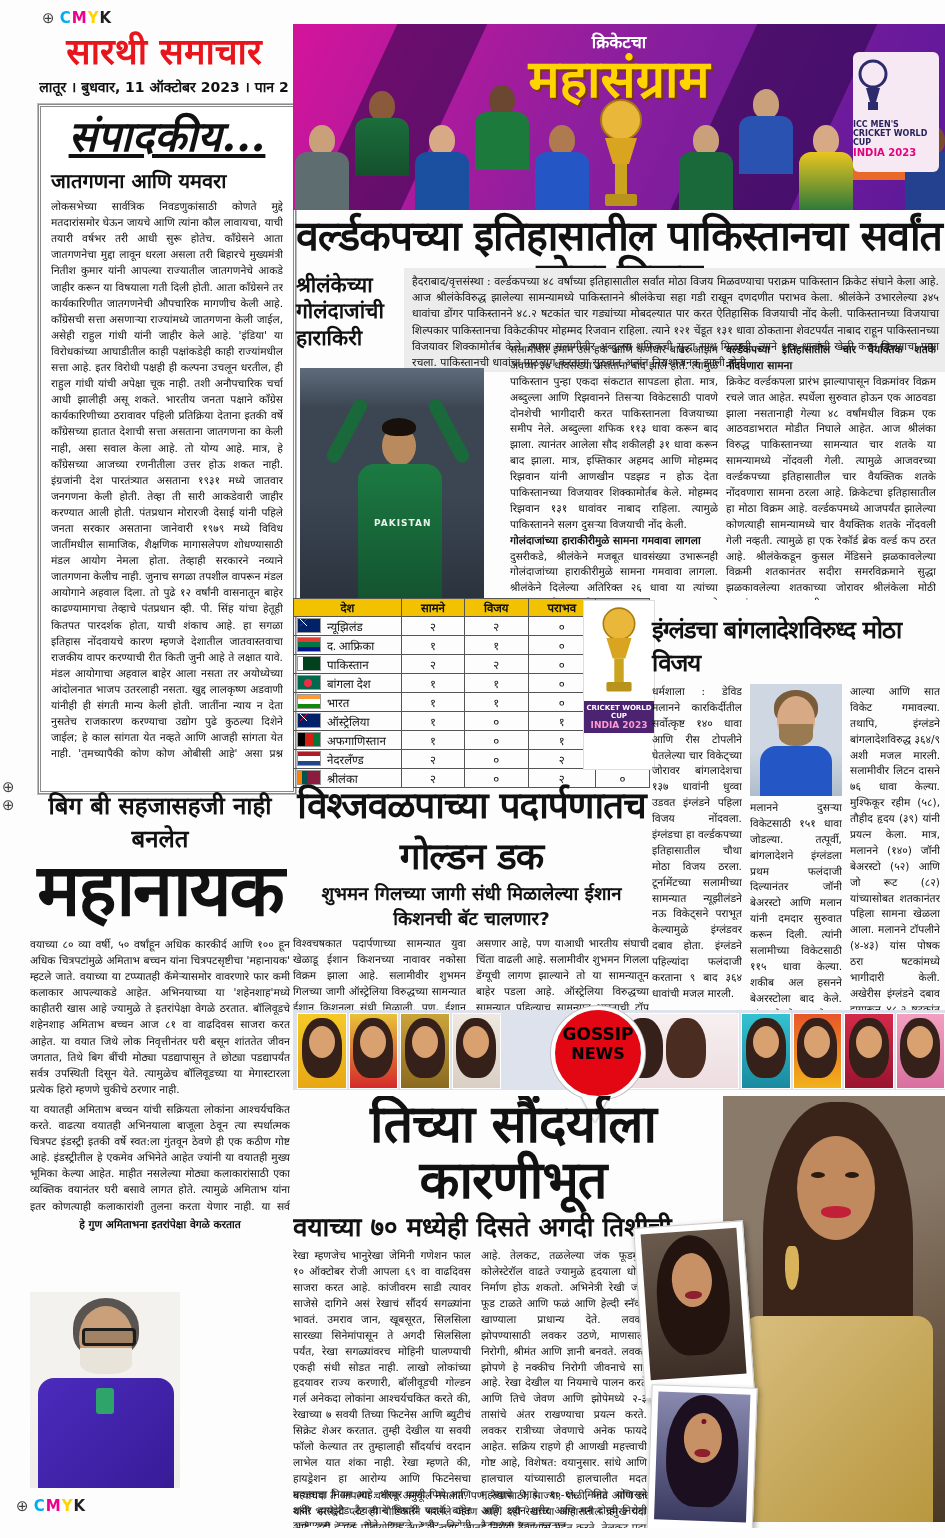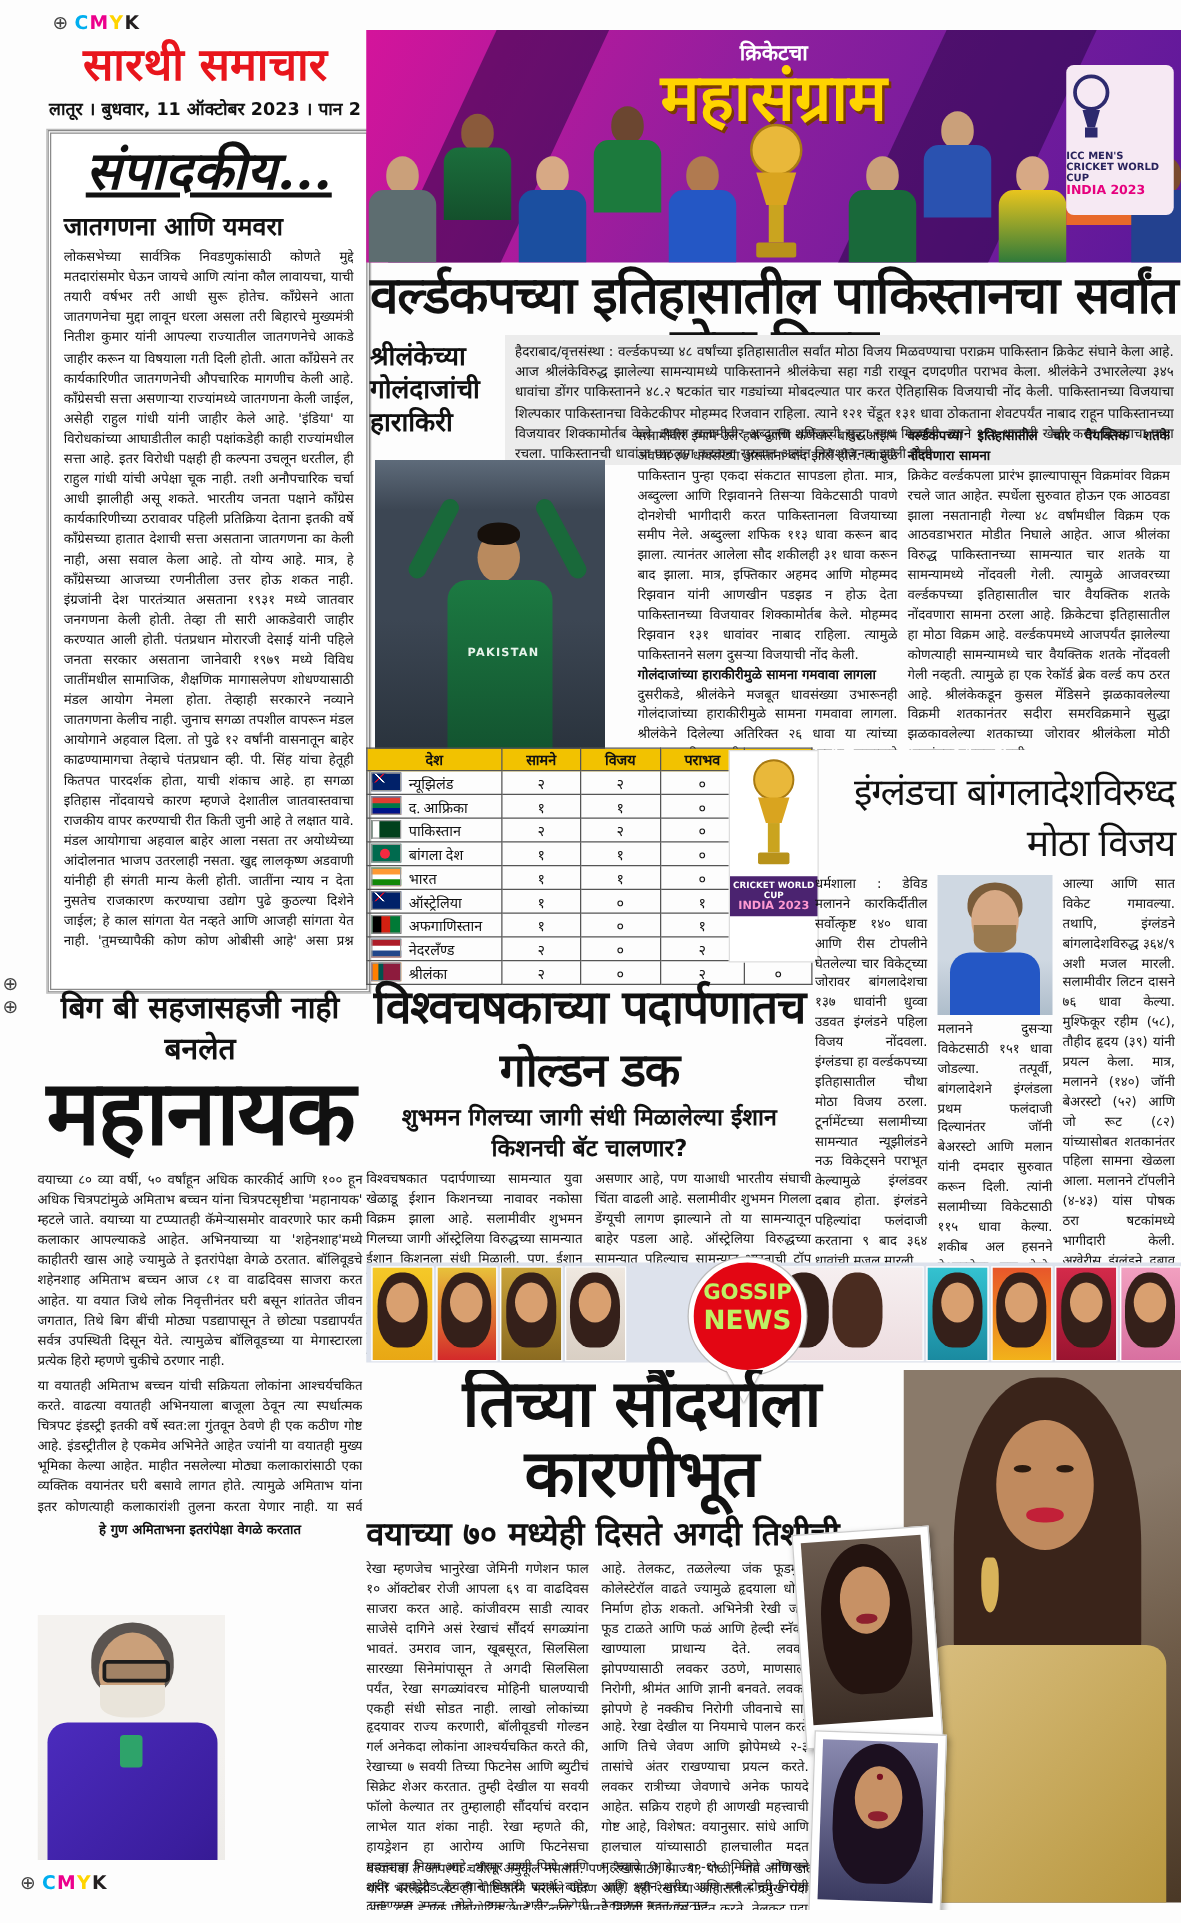--- a/index.html
+++ b/index.html
@@ -57,35 +57,35 @@
   .flag-ban{background:#006a4e;position:relative;}
   .flag-ban::after{content:"";position:absolute;left:6px;top:2.5px;width:8px;height:8px;border-radius:50%;background:#f42a41;}
   .flag-ind{background:linear-gradient(180deg,#ff9933 0 33%,#fff 33% 66%,#138808 66% 100%);}
   .flag-afg{background:linear-gradient(90deg,#000 0 33%,#d32011 33% 66%,#007a36 66% 100%);}
   .flag-ned{background:linear-gradient(180deg,#ae1c28 0 33%,#fff 33% 66%,#21468b 66% 100%);}
   .flag-sl{background:linear-gradient(90deg,#ff7f00 0 20%,#00534e 20% 40%,#8d1b3d 40% 100%);}
   .flag-eng{background:#fff;position:relative;}
   .flag-eng::after{content:"";position:absolute;left:9px;top:0;width:4px;height:13px;background:#ce1124;box-shadow:0 4.5px 0 -0.5px #ce1124;}
   .flag-eng::before{content:"";position:absolute;left:0;top:5px;width:22px;height:4px;background:#ce1124;}
   
-  .eng-headline{font-size:30px;font-weight:normal;text-align:right;letter-spacing:-1px;font-family:"DejaVu Serif",serif;}
+  .eng-headline{font-size:24px;font-weight:bold;text-align:left;letter-spacing:-1px;font-family:"DejaVu Serif",serif;}
   
   .gd-headline{font-size:37px;font-weight:bold;text-align:center;letter-spacing:-1px;font-family:"DejaVu Serif",serif;}
   .gd-subhead{font-size:18.5px;font-weight:bold;text-align:center;}
   
   .bigb-kicker{font-size:24px;font-weight:bold;text-align:center;font-family:"DejaVu Serif",serif;}
   .bigb-headline{font-size:72px;font-weight:bold;text-align:center;line-height:1;font-family:"DejaVu Serif",serif;letter-spacing:-2px;}
   
   .gossip-strip{background:#dde2ec;}
   .thumb{height:74px;border:1px solid #fff;position:relative;overflow:hidden;}
   .thumb .face{position:absolute;left:50%;top:12px;transform:translateX(-50%);width:26px;height:32px;border-radius:50%;background:#d9a070;}
   .thumb .hair{position:absolute;left:50%;top:4px;transform:translateX(-50%);width:40px;height:60px;border-radius:45% 45% 40% 40%;background:#35201a;z-index:-0;}
-  .gossip-badge{position:absolute;background:#e30613;border:4px solid #fff;border-radius:50%;box-shadow:0 0 0 1px #bbb;color:#bef264;font-weight:bold;text-align:center;}
+  .gossip-badge{position:absolute;background:#e30613;border:4px solid #fff;border-radius:50%;box-shadow:0 0 0 1px #bbb;color:#000000;font-weight:bold;text-align:center;}
   .gossip-badge .l1{font-size:17px;margin-top:14px;}
-  .gossip-badge .l2{font-size:21px;}
+  .gossip-badge .l2{font-size:16px;}
   .badge-tail{position:absolute;width:0;height:0;border-left:14px solid transparent;border-right:14px solid transparent;border-top:26px solid #fff;filter:drop-shadow(0 1px 1px #999);}
   
   .rekha-h{font-size:52px;font-weight:bold;text-align:center;line-height:1.08;font-family:"DejaVu Serif",serif;letter-spacing:-1px;}
   .rekha-sub{font-size:26px;font-weight:bold;font-family:"DejaVu Serif",serif;}
   .polaroid{background:#fff;border:1px solid #ccc;box-shadow:2px 3px 6px rgba(0,0,0,.35);padding:6px;}
   .colblock{font-size:10.6px;line-height:1.5;}
 </style>
 </head>
 <body>
 
@@ -326,21 +326,21 @@
         <div style="position:absolute;left:29px;top:40px;width:34px;height:22px;border-radius:0 0 45% 45%;background:#9a7a50;"></div>
         <div class="ph-torso" style="left:10px;top:62px;width:72px;height:50px;background:#2457c5;"></div>
       </div>
       <div class="colblock justify" style="height:212px;overflow:hidden;margin-top:4px;">मलानने दुसऱ्या विकेटसाठी १५१ धावा जोडल्या. तत्पूर्वी, बांगलादेशने इंग्लंडला प्रथम फलंदाजी दिल्यानंतर जॉनी बेअरस्टो आणि मलान यांनी दमदार सुरुवात करून दिली. त्यांनी सलामीच्या विकेटसाठी ११५ धावा केल्या. शकीब अल हसनने बेअरस्टोला बाद केले. बांगलादेशने अखेरच्या १० षटकांत फाउंटर केल्याने इंग्लंडला केवळ ६८ धावा जोडता आल्या आणि सात विकेट गमावल्या. महेदी हसनने ८ षटकांत ७१ धावा देत चार विकेट घेतल्या. शरीफुल इस्लामने लियाम</div>
     </div>
     <div class="colblock justify" style="width:92px;height:330px;overflow:hidden;">आल्या आणि सात विकेट गमावल्या. तथापि, इंग्लंडने बांगलादेशविरुद्ध ३६४/९ अशी मजल मारली. सलामीवीर लिटन दासने ७६ धावा केल्या. मुश्फिकूर रहीम (५८), तौहीद हृदय (३९) यांनी प्रयत्न केला. मात्र, मलानने (१४०) जॉनी बेअरस्टो (५२) आणि जो रूट (८२) यांच्यासोबत शतकानंतर पहिला सामना खेळला आला. मलानने टॉपलीने (४-४३) यांस पोषक ठरा षटकांमध्ये भागीदारी केली. अखेरीस इंग्लंडने दबाव झुगारून ४८.२ षटकांत २२० धावांत बांगलादेशचा डाव गुंडाळला व १३७ धावांनी मोठा विजय साजरा केला.</div>
   </div>
 </div>
 
 <div class="abs" style="left:293px;top:778px;width:357px;">
-  <div class="gd-headline">विश्वचषकाच्या पदार्पणातच गोल्डन डक</div>
+  <div class="gd-headline">विश्जवळपाच्या पदार्पणातच गोल्डन डक</div>
   <div class="gd-subhead">शुभमन गिलच्या जागी संधी मिळालेल्या ईशान किशनची बॅट चालणार?</div>
   <div style="display:flex;gap:10px;margin-top:6px;">
     <div class="colblock justify" style="width:173px;height:148px;overflow:hidden;">विश्वचषकात पदार्पणाच्या सामन्यात युवा खेळाडू ईशान किशनच्या नावावर नकोसा विक्रम झाला आहे. सलामीवीर शुभमन गिलच्या जागी ऑस्ट्रेलिया विरुद्धच्या सामन्यात ईशान किशनला संधी मिळाली. पण, ईशान किशन विश्वचषकात पदार्पणाच्या सामन्यातच शून्यावर बाद झाला. ऑस्ट्रेलियाचा गोलंदाज मिचेल स्टार्कने ईशान किशनला गोल्डन डक केले. यानंतर आता दुसऱ्या सामन्यात ईशान किशनला मिळालेल्या संधीचे सोने करता येणार आहे का, हे पाहावे लागेल. टीम इंडियाचा दुसरा सामना ११ ऑक्टोबर रोजी अफगाणिस्तान विरुद्ध दिल्लीच्या अरुण जेटली स्टेडियमवर दुपारी २ वाजता हा सामना रंगणार आहे.</div>
     <div class="colblock justify" style="width:173px;height:148px;overflow:hidden;">असणार आहे, पण याआधी भारतीय संघाची चिंता वाढली आहे. सलामीवीर शुभमन गिलला डेंग्यूची लागण झाल्याने तो या सामन्यातून बाहेर पडला आहे. ऑस्ट्रेलिया विरुद्धच्या सामन्यात पहिल्याच सामन्यात भारताची टॉप ऑर्डर फेल गेली. त्यामुळे अफगाणिस्तान विरुद्धच्या टॉप ऑर्डर फलंदाजांवर चांगली कामगिरी करण्याचा दबाव असणार आहे. या सामन्यात सलामीला ईशान किशनला पुन्हा संधी देणार का, हे पाहणे उत्सुकतेचे ठरणार आहे. त्यामुळे ईशान किशनची बॅट सलामीला चालणार का, याकडे सर्वांचे लक्ष असणार           येत आहे.</div>
   </div>
 </div>
 
 <div class="abs gossip-strip" style="left:293px;top:1010px;width:652px;height:80px;">
   <div style="display:flex;gap:2px;padding:3px 0 0 4px;">
     <div class="thumb" style="width:52px;background:linear-gradient(#f5c928,#e8a714);">

